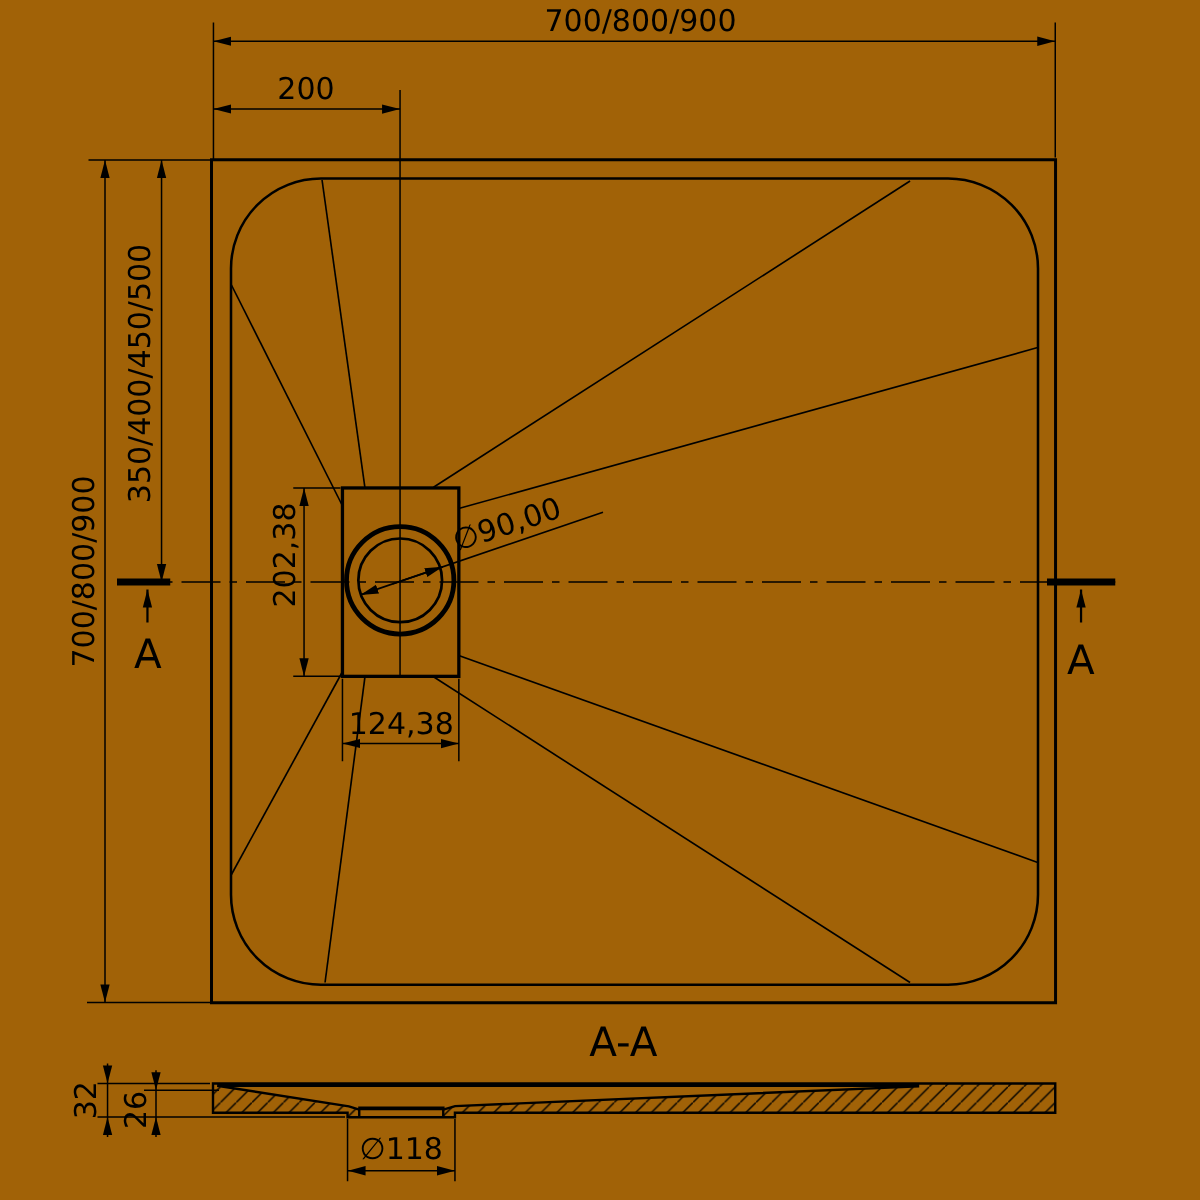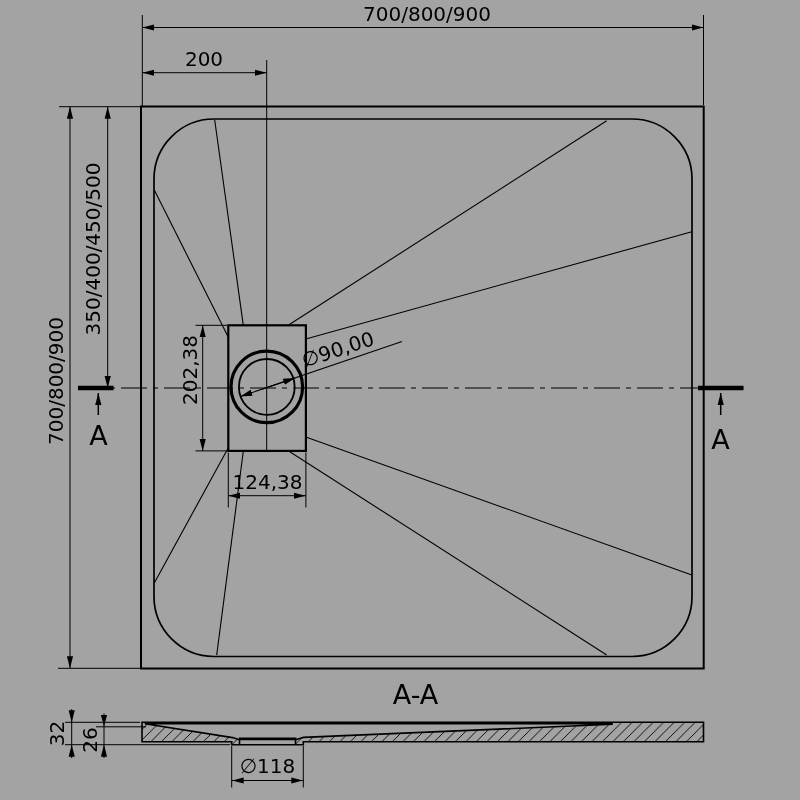--- a/index.html
+++ b/index.html
@@ -1,16 +1,16 @@
 <!DOCTYPE html>
 <html><head>
 <meta charset="utf-8">
 <style>
   html,body{margin:0;padding:0;background:#ffffff;}
-  .stage{width:800px;height:800px;position:relative;background:#a3a3a3;overflow:hidden;}
+  .stage{width:800px;height:800px;position:relative;background:#a16207;overflow:hidden;}
   svg{display:block;}
   text{font-family:"DejaVu Sans","Liberation Sans",sans-serif;fill:#000;}
   .dimtxt{font-size:20px;}
   .sectxt{font-size:27px;}
   .thin{stroke:#000;stroke-width:1;fill:none;}
   .thin11{stroke:#000;stroke-width:1.1;fill:none;}
   .med{stroke:#000;stroke-width:1.7;fill:none;}
   .bold2{stroke:#000;stroke-width:2;fill:none;}
   .bold22{stroke:#000;stroke-width:2.2;fill:none;}
 </style>

